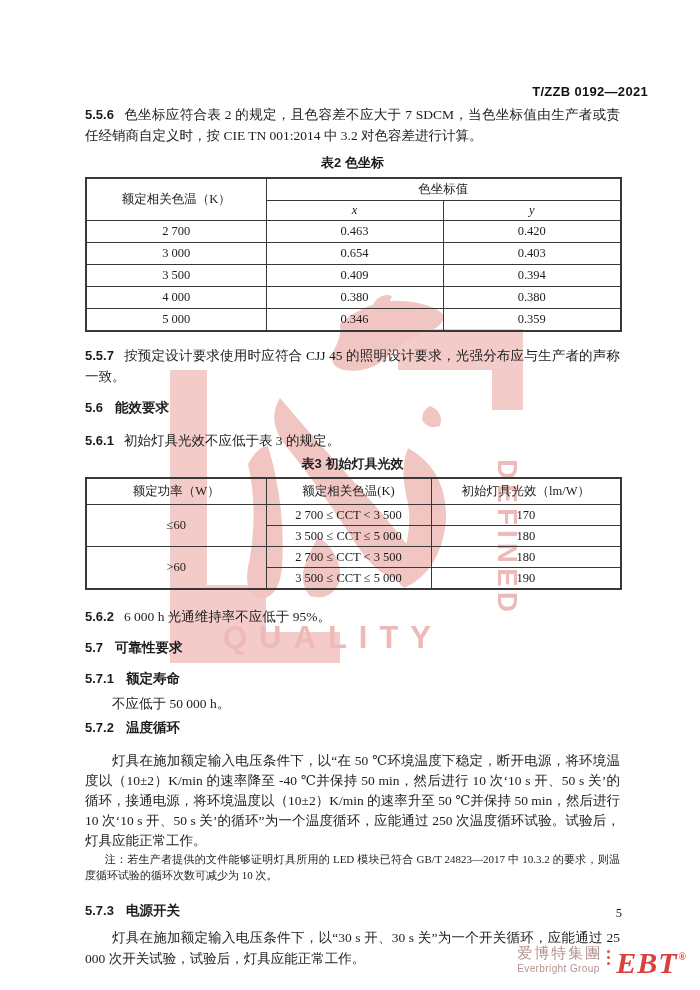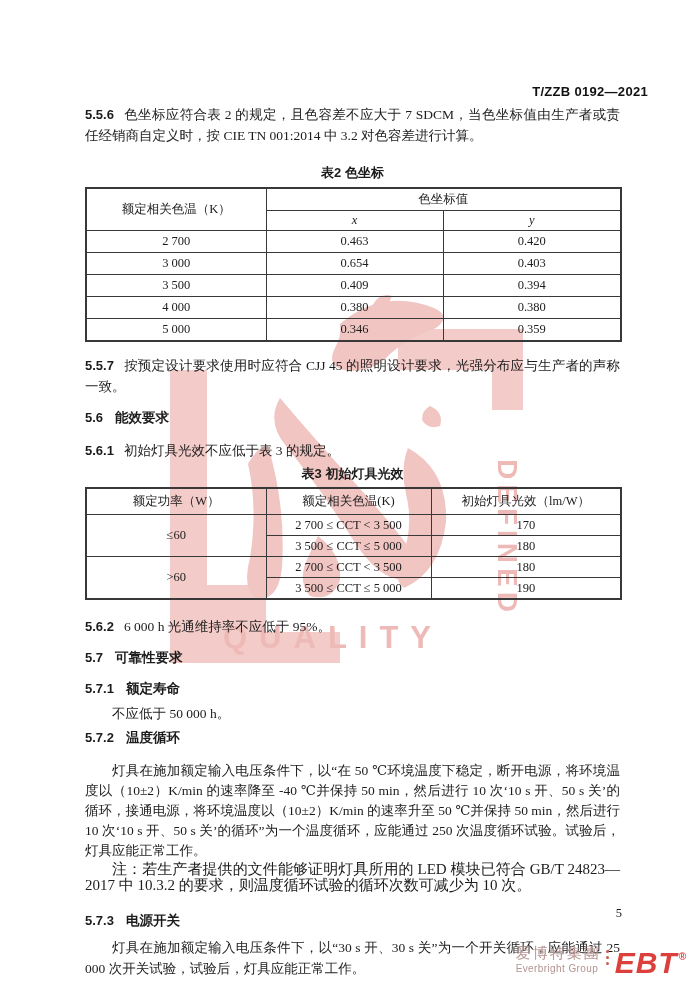--- a/index.html
+++ b/index.html
@@ -27,46 +27,46 @@
   .doc-number{position:absolute;top:84px;right:52px;
       font-family:"Liberation Sans","DejaVu Sans",sans-serif;font-weight:bold;
       font-size:13px;letter-spacing:.3px;color:#111;}
   .page-number{position:absolute;top:906px;right:78px;font-size:12.5px;color:#222;}
   .footer-logo{position:absolute;top:946px;right:14px;display:flex;align-items:flex-start;}
   .logo-text{text-align:left;line-height:1;}
   .logo-cn{font-size:15px;letter-spacing:2px;color:#b49390;font-family:"Liberation Serif",serif;}
   .logo-en{font-size:10px;color:#b49390;margin-top:3px;font-family:"Liberation Sans",sans-serif;letter-spacing:.4px;}
   .logo-dots{display:flex;flex-direction:column;gap:3px;margin:4px 6px 0 5px;}
   .logo-dots i{width:3px;height:3px;border-radius:50%;background:#cf5a4e;display:block;}
-  .logo-ebt{font-family:Liberation Sans, sans-serif;font-style:italic;
+  .logo-ebt{font-family:Liberation Serif, serif;font-style:italic;
       font-weight:900;font-size:30px;line-height:30px;color:#dc403c;letter-spacing:1px;margin-top:2px;}
   .logo-reg{font-size:10px;color:#dc403c;vertical-align:top;font-style:normal;font-weight:bold;position:relative;top:-6px;left:1px;}
 
   
   .content{position:absolute;left:85px;top:0;width:535px;}
   .para{margin:0;font-size:13.5px;line-height:21px;text-align:justify;}
   .num{font-family:"Liberation Sans","DejaVu Sans",sans-serif;font-weight:bold;margin-right:10px;font-size:13px;}
   .heading{margin:0;font-family:"Liberation Sans","DejaVu Sans",sans-serif;font-weight:bold;
       font-size:13.5px;line-height:20px;}
   .heading .num{margin-right:12px;}
   .indent{text-indent:2em;}
-  .note{margin:0;font-size:15px;line-height:16px;text-align:justify;text-indent:1.8em;}
+  .note{margin:0;font-size:11px;line-height:16px;text-align:justify;text-indent:1.8em;}
   .tbl-caption{margin:0;text-align:center;font-family:"Liberation Sans","DejaVu Sans",sans-serif;
       font-weight:bold;font-size:13px;line-height:18px;}
 
   table{border-collapse:collapse;width:535px;table-layout:fixed;background:transparent;}
   table{border:2px solid #383838;}
   td,th{border:1px solid #383838;font-weight:normal;text-align:center;
       font-size:12.5px;padding:0;background:transparent;color:#1c1c1c;}
   .t2-h{height:21px;} .t2-sub{height:20px;} .t2-row td{height:21px;}
   .t3-h td{height:25px;} .t3-row td{height:20px;}
 
   
   .mt-p556{margin-top:104px;}
-  .mt-cap2{margin-top:18px;}
+  .mt-cap2{margin-top:8px;}
   .mt-tbl2{margin-top:5px;}
   .mt-p557{margin-top:13px;}
   .mt-h56{margin-top:11px;}
   .mt-p561{margin-top:12px;}
   .mt-cap3{margin-top:4px;}
   .mt-tbl3{margin-top:4px;}
   .mt-p562{margin-top:16px;}
   .mt-h57{margin-top:11px;}
   .mt-h571{margin-top:11px;}
   .mt-p571{margin-top:5px;line-height:20px;}

